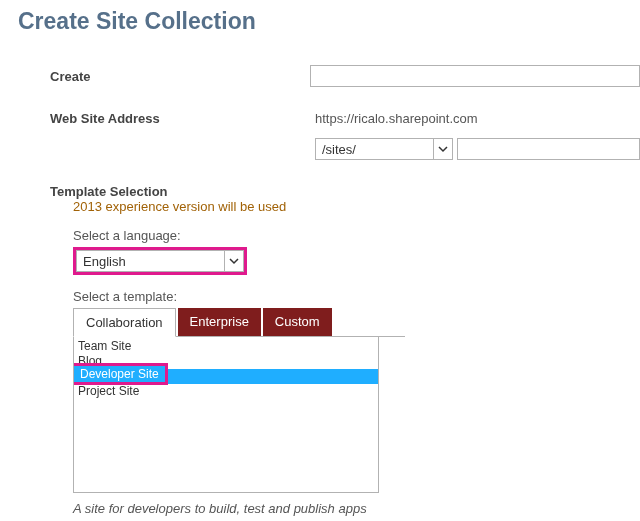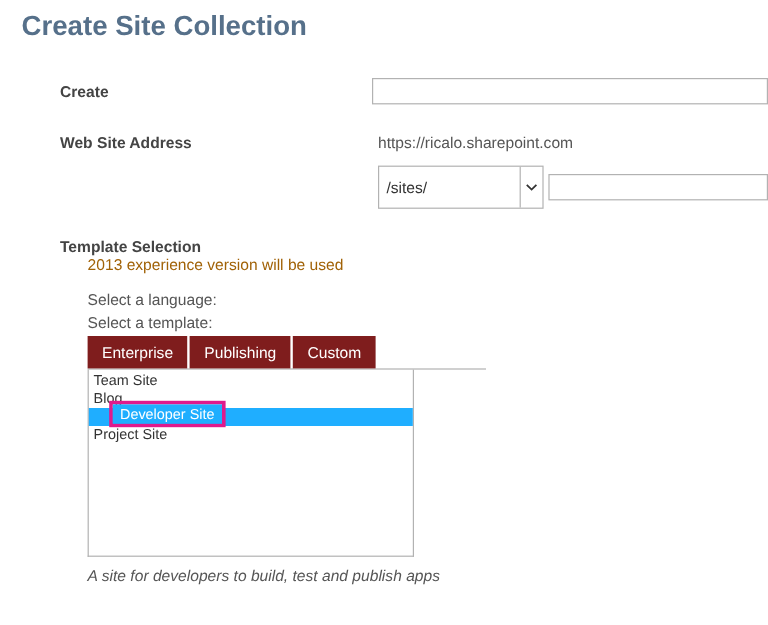--- a/index.html
+++ b/index.html
@@ -61,21 +61,21 @@
     display: flex;
     gap: 4px;
     align-items: center;
   }
   .select-box {
     position: relative;
     display: inline-flex;
     align-items: center;
     border: 1px solid #b2b2b2;
     background: #fff;
-    height: 36px;
+    height: 22px;
     box-sizing: border-box;
   }
   .select-box .sel-text {
     padding: 0 6px;
     font-size: 13px;
     color: #333;
   }
   .select-box .sel-arrow {
     width: 18px;
     height: 100%;
@@ -131,21 +131,21 @@
     background: #fff;
     color: #333;
     border: 1px solid #b2b2b2;
     border-bottom: 1px solid #fff;
     margin-bottom: -1px;
     font-weight: 400;
   }
   .template-list {
     border: 1px solid #b2b2b2;
     border-top: none;
-    width: 272px;
+    width: 306px;
     height: 156px;
     padding: 2px 0 0 0;
     font-size: 12px;
     color: #333;
     box-sizing: border-box;
     overflow: hidden;
   }
   .template-list .item {
     padding: 0 4px;
     line-height: 15px;
@@ -214,35 +214,45 @@
       </div>
     </div>
   </div>
 
   <div class="form-row" style="margin-bottom:0;flex-direction:column;">
     <div class="label-col">Template Selection</div>
     <div class="field-col">
       <div class="note-text">2013 experience version will be used</div>
 
       <div class="sub-label">Select a language:</div>
+      <div class="lang-select-wrap">
+        <div class="select-box lang">
+          <span class="sel-text">English</span>
+          <span class="sel-arrow">
+            <svg class="chevron" viewBox="0 0 10 10">
+                <path d="M1 3 L5 7 L9 3" fill="none" stroke="#333" stroke-width="1.5"></path>
+              </svg>
+          </span>
+        </div>
+      </div>
 
       <div class="sub-label">Select a template:</div>
 
       <div class="tab-strip">
+        <div class="tab active">Collaboration</div>
         <div class="tab">Enterprise</div>
-        <div class="tab">Publishing</div>
         <div class="tab">Custom</div>
       </div>
 
       <div class="template-list">
         <div class="item">Team Site</div>
         <div class="item">Blog</div>
         <div style="position:relative;">
           <div class="item selected">&nbsp;</div>
-          <div style="position:absolute; top:-3px; left:0;padding-left:20px;">
+          <div style="position:absolute; top:-3px; left:0;">
             <span class="dev-highlight">
               <span class="inner">Developer Site</span>
             </span>
           </div>
         </div>
         <div class="item">Project Site</div>
       </div>
 
       <div class="desc-text">A site for developers to build, test and publish apps</div>
     </div>

